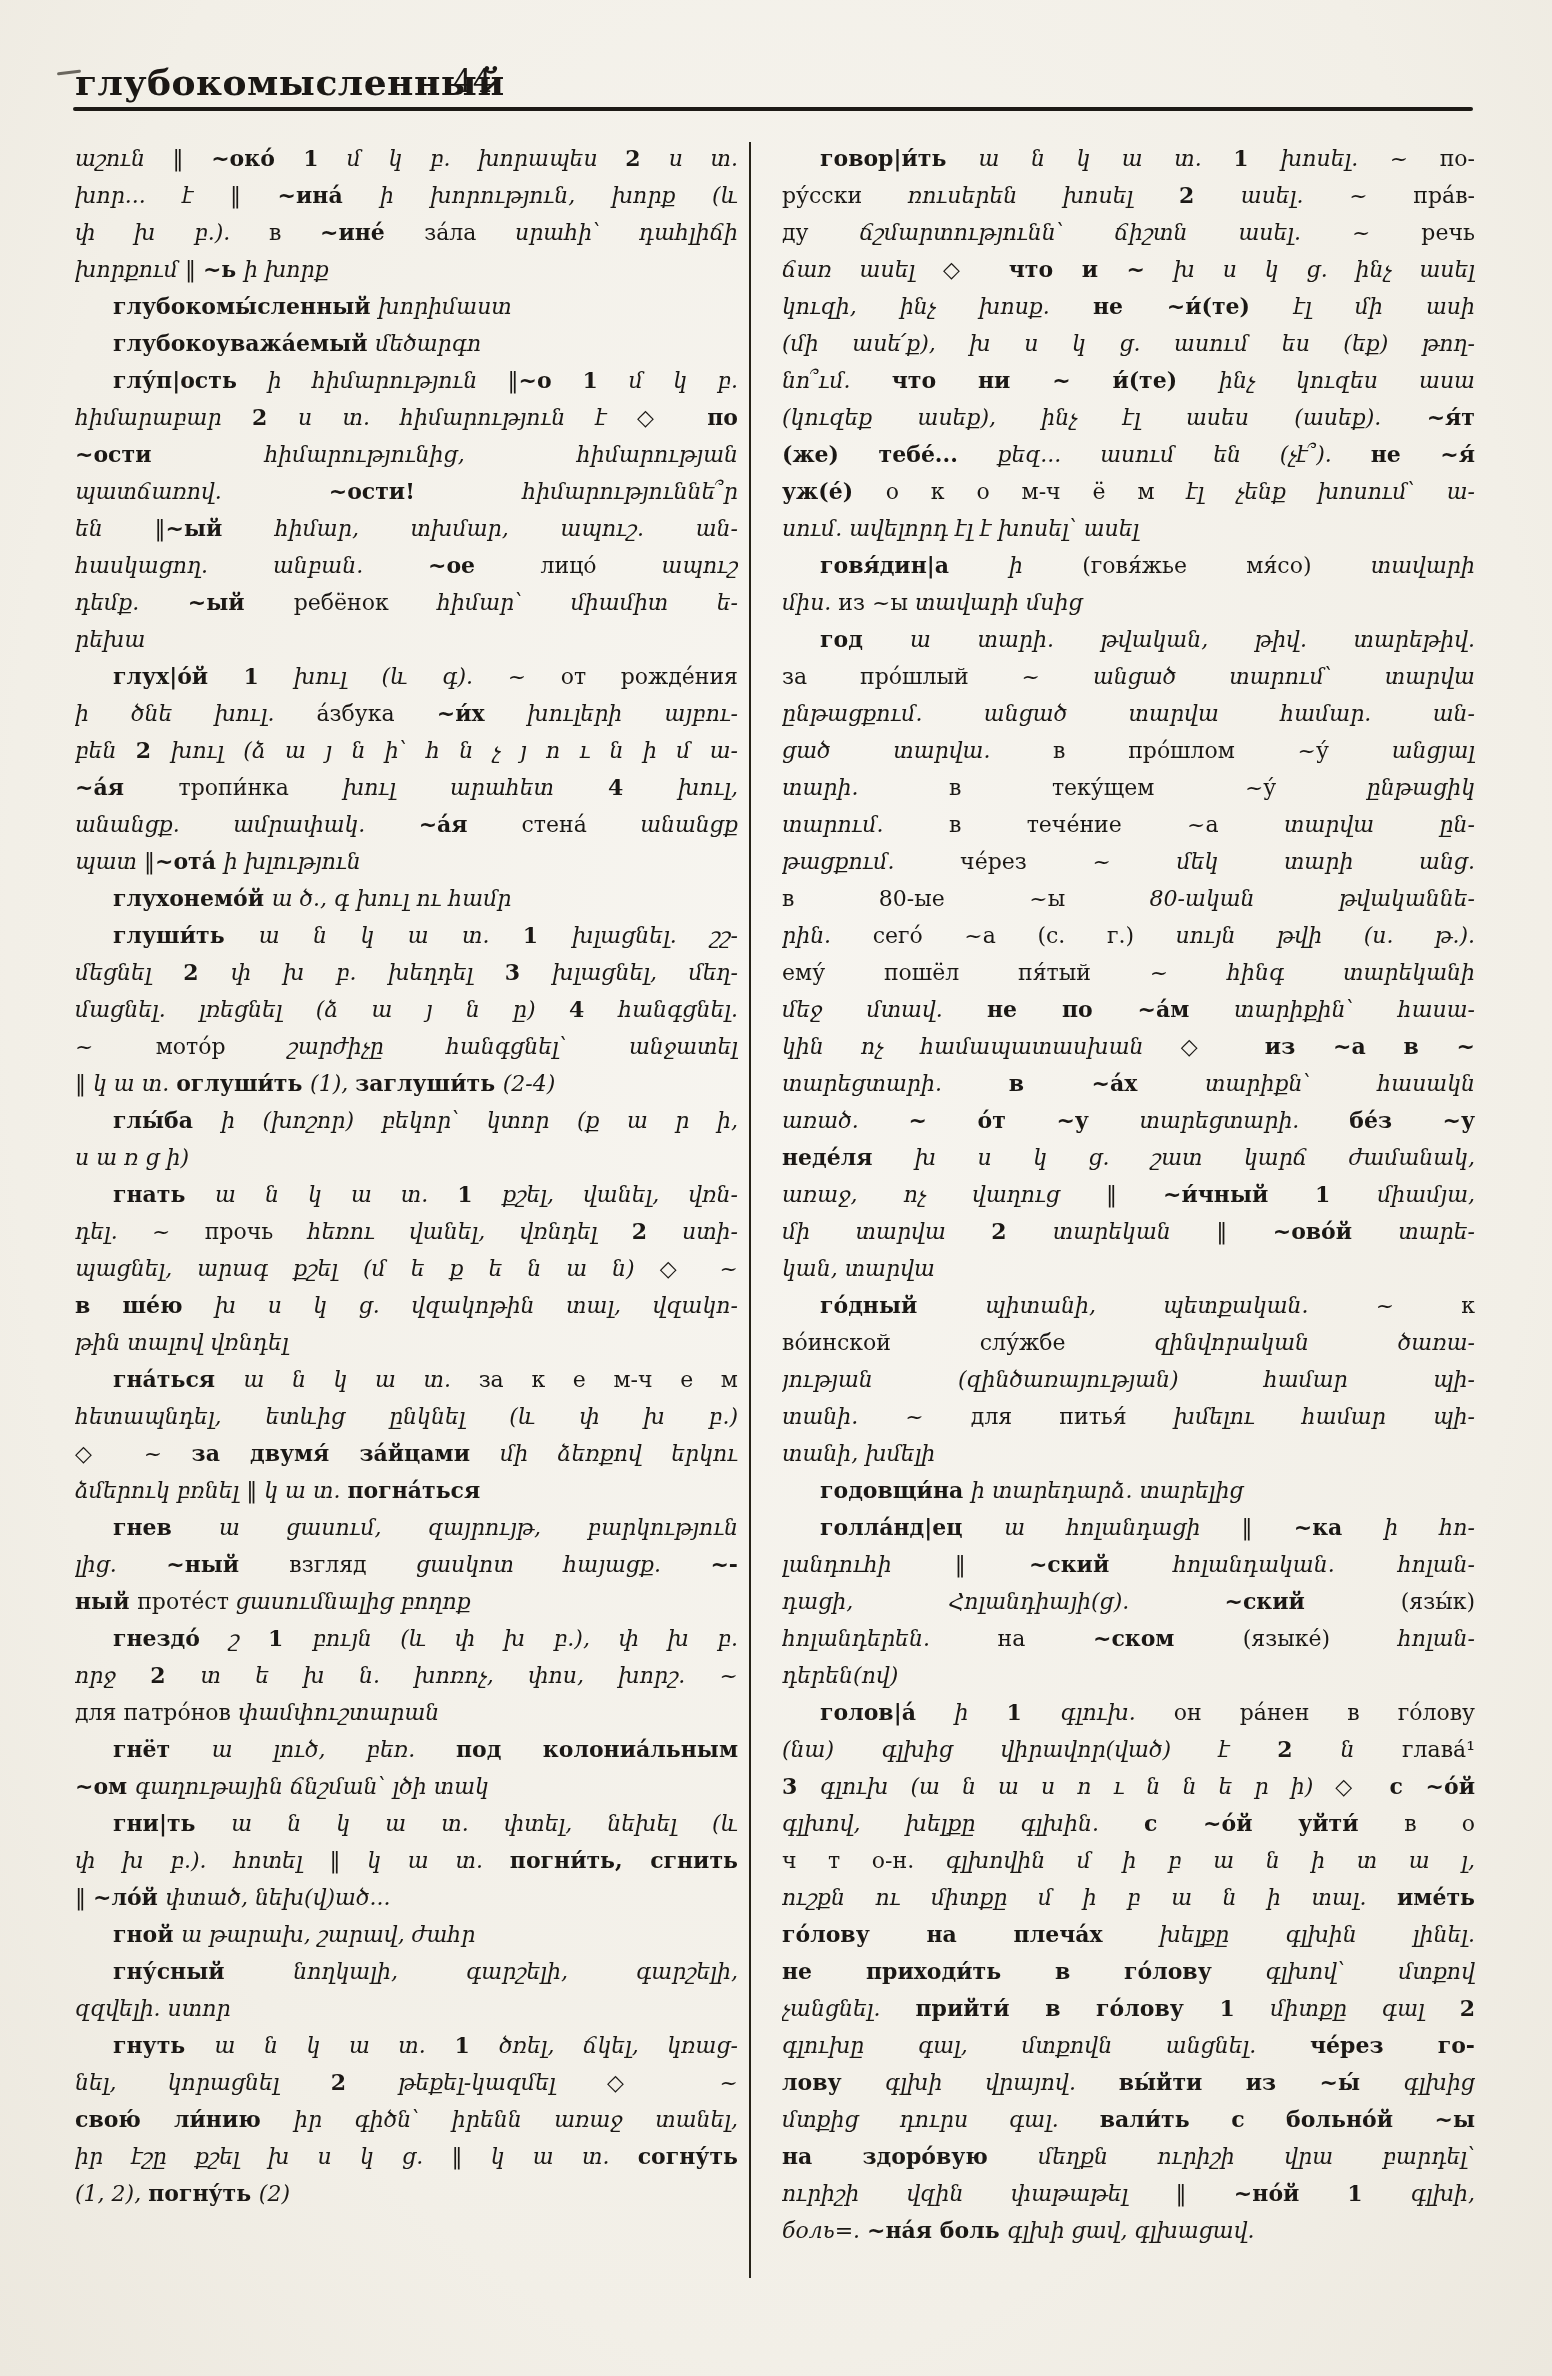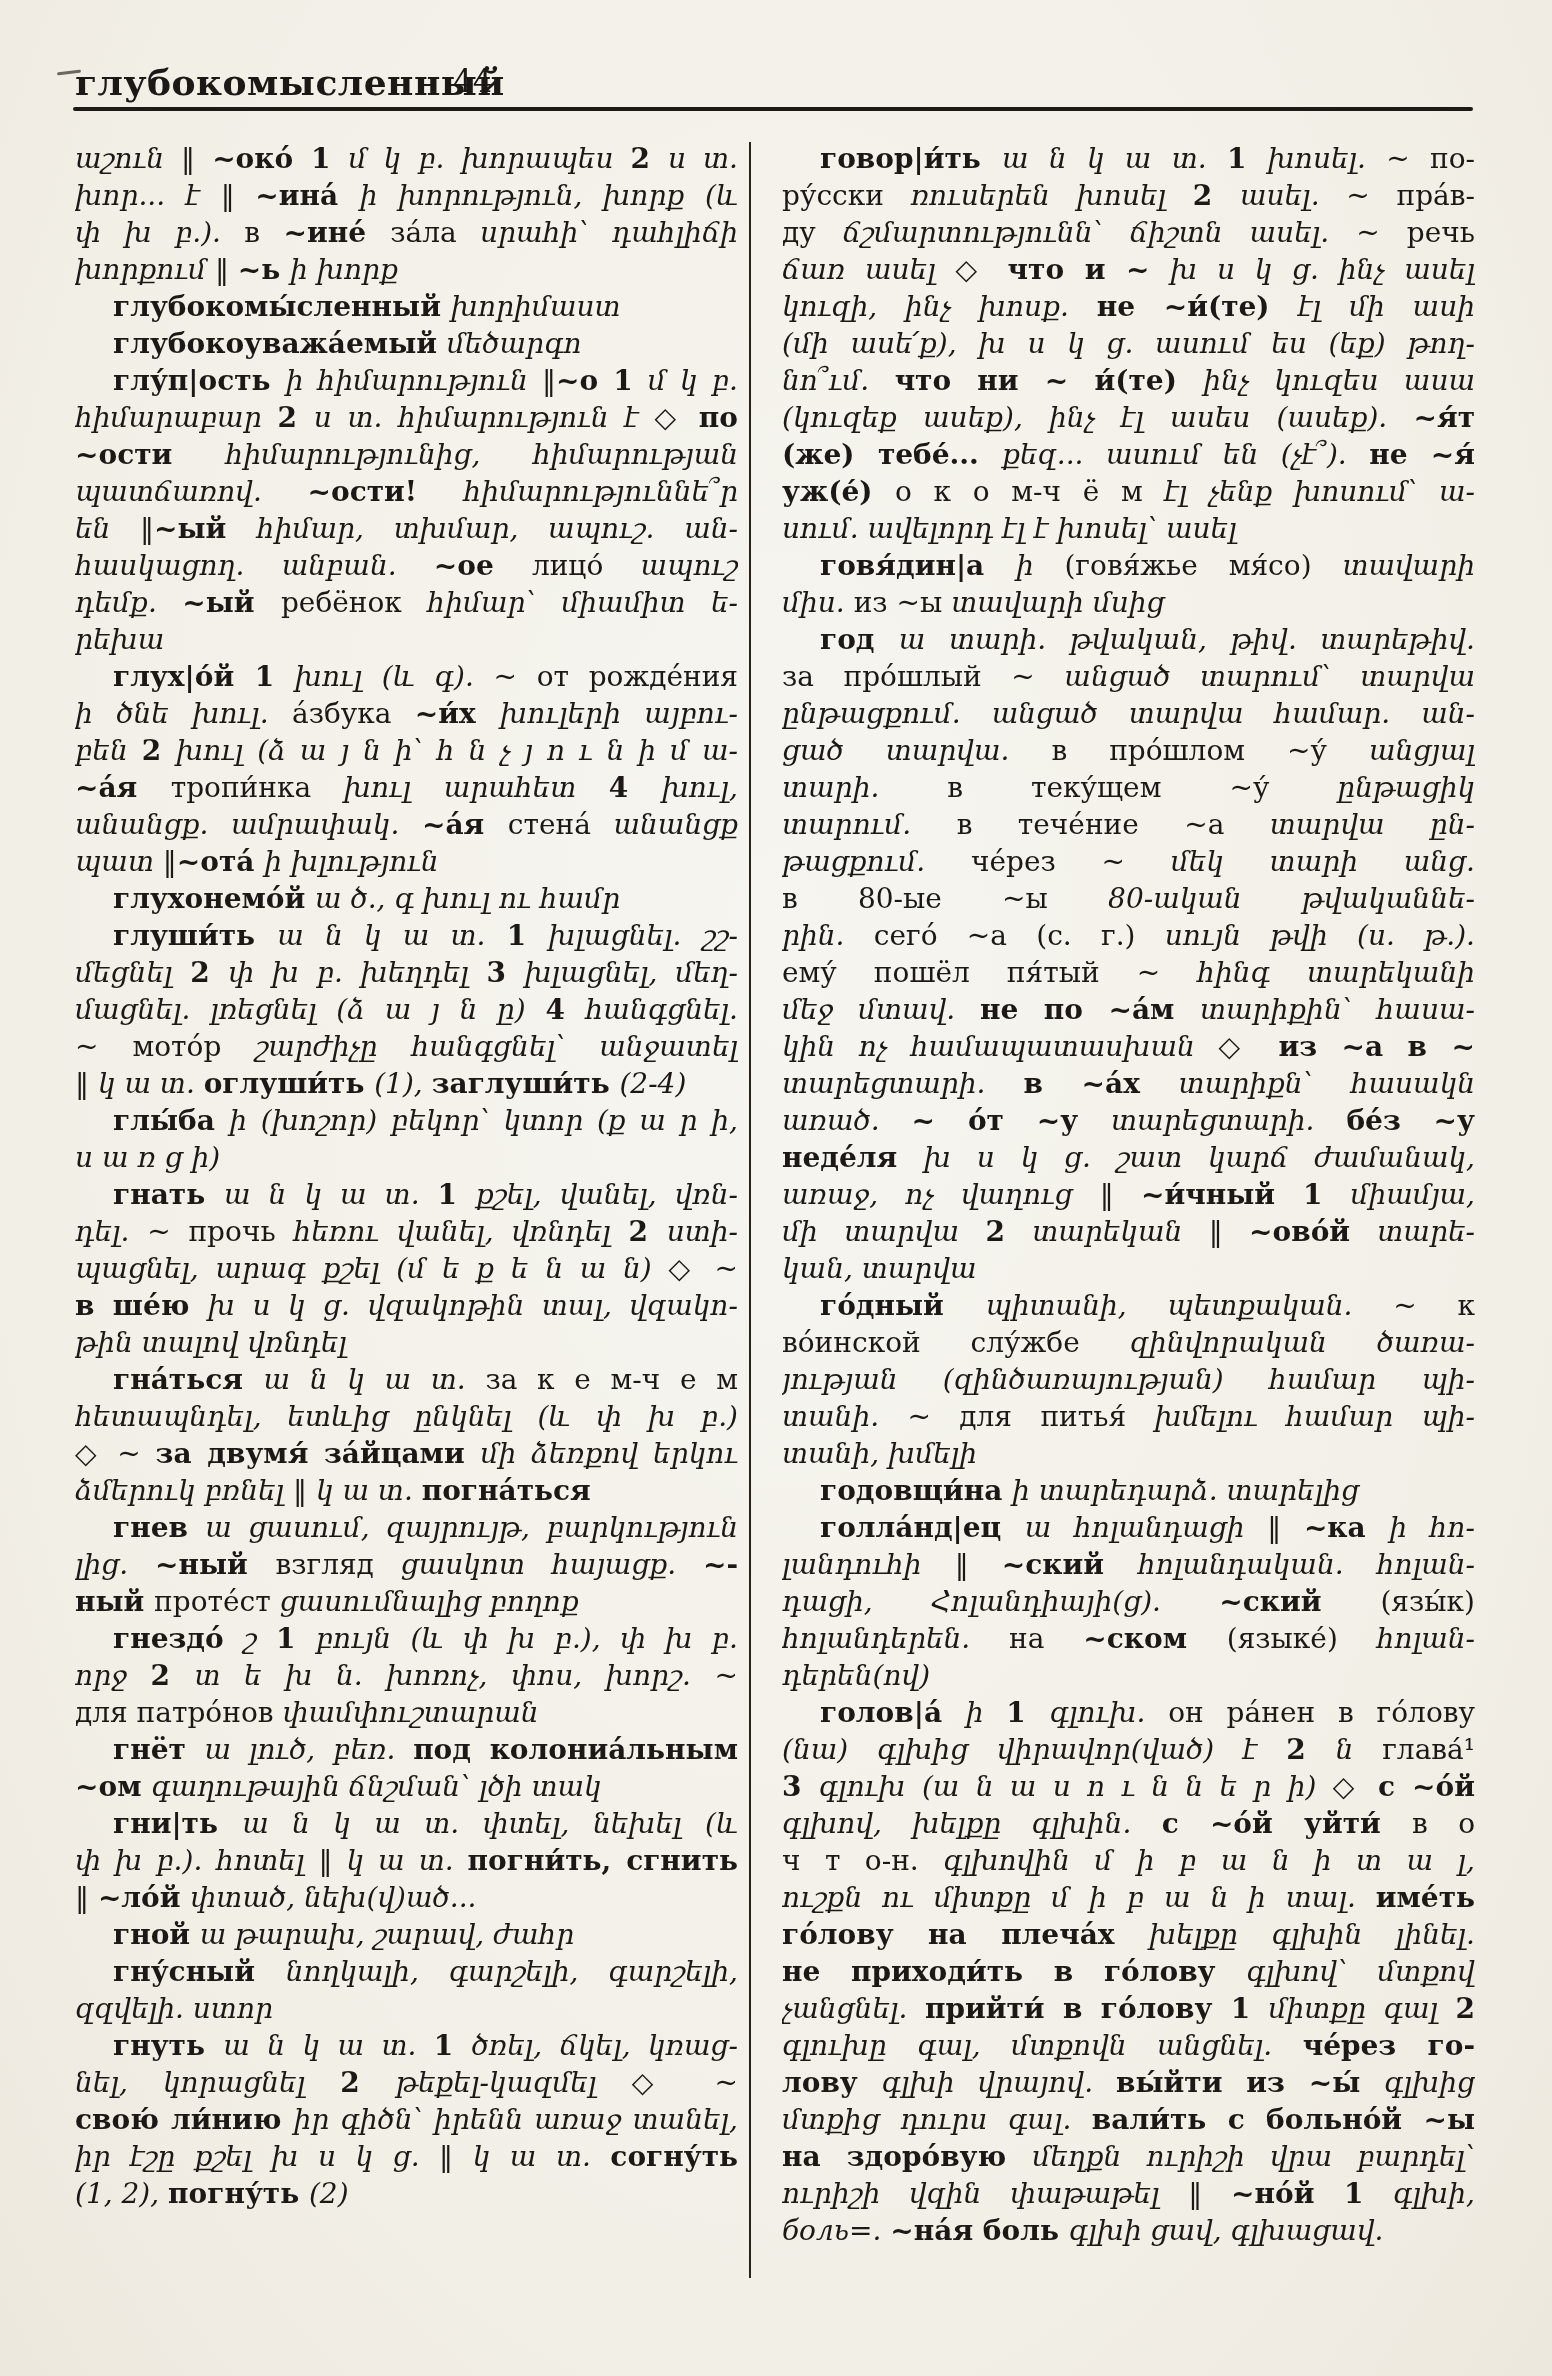--- a/index.html
+++ b/index.html
@@ -7,21 +7,21 @@
     position:relative;width:1552px;height:2376px;margin:0 auto;
     background:#f5f3ed;
     background-image:radial-gradient(ellipse at 50% 40%, #f7f5f0 0%, #f2efe7 70%, #ece8de 100%);
     font-family:"DejaVu Serif","DejaVu Sans",serif;
     color:#1b1815;overflow:hidden;
   }
   .scan-mark{position:absolute;left:57px;top:71px;width:24px;height:3px;background:#6b675f;transform:rotate(-7deg);border-radius:2px;}
   .running-head{position:absolute;left:75px;top:61px;font-size:36px;font-weight:700;letter-spacing:0.5px;white-space:nowrap;}
   .page-number{position:absolute;left:453px;top:63px;font-size:31px;}
   .head-rule{position:absolute;left:73px;top:107px;width:1400px;height:4px;background:#1d1a16;border-radius:2px;}
-  .column{position:absolute;top:140px;font-size:28px;line-height:37px;}
+  .column{position:absolute;top:140px;font-size:22px;line-height:37px;}
   .column-left{left:75px;width:663px;}
   .column-right{left:782px;width:693px;}
   .column-divider{position:absolute;left:749px;top:142px;width:2px;height:2136px;background:#272319;}
   .line{height:37px;overflow:hidden;text-align:justify;text-align-last:justify;}
   .line.last{text-align:center;text-align-last:left;}
   .line.ind{text-indent:38px;}
   .b{font-weight:700;}
   .a{font-style:italic;}
   .r{font-weight:400;}
 </style>

